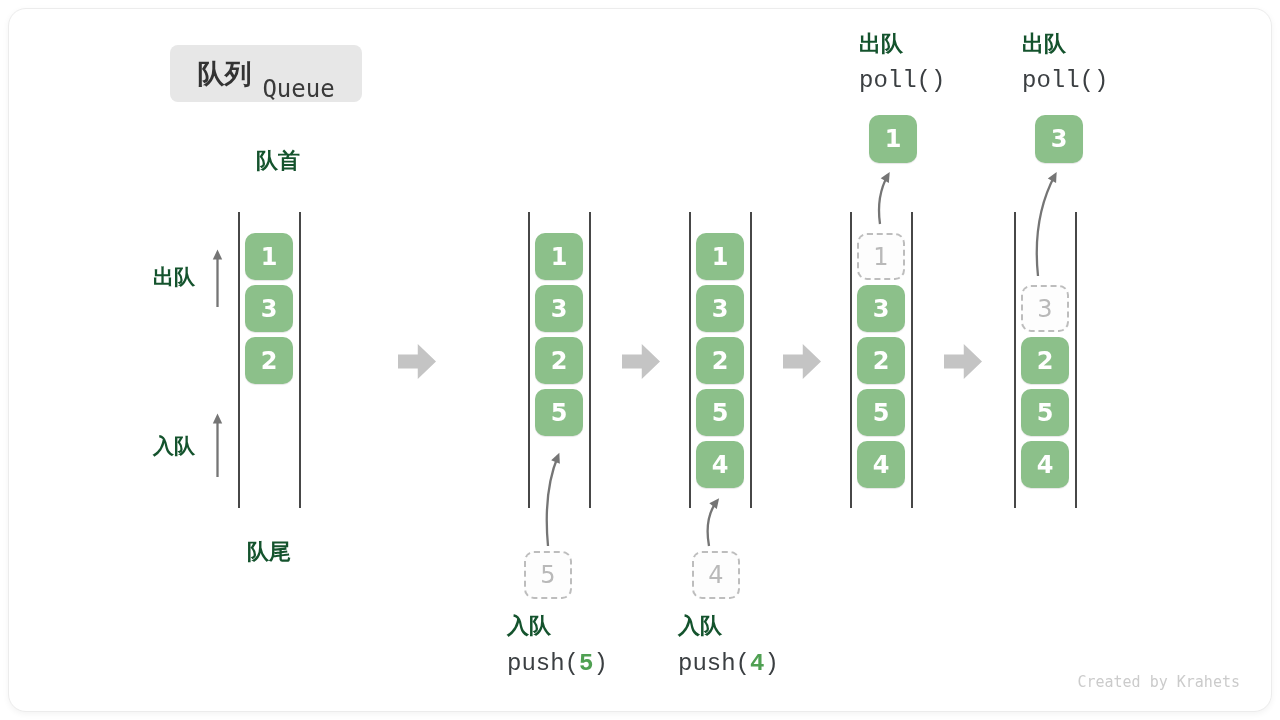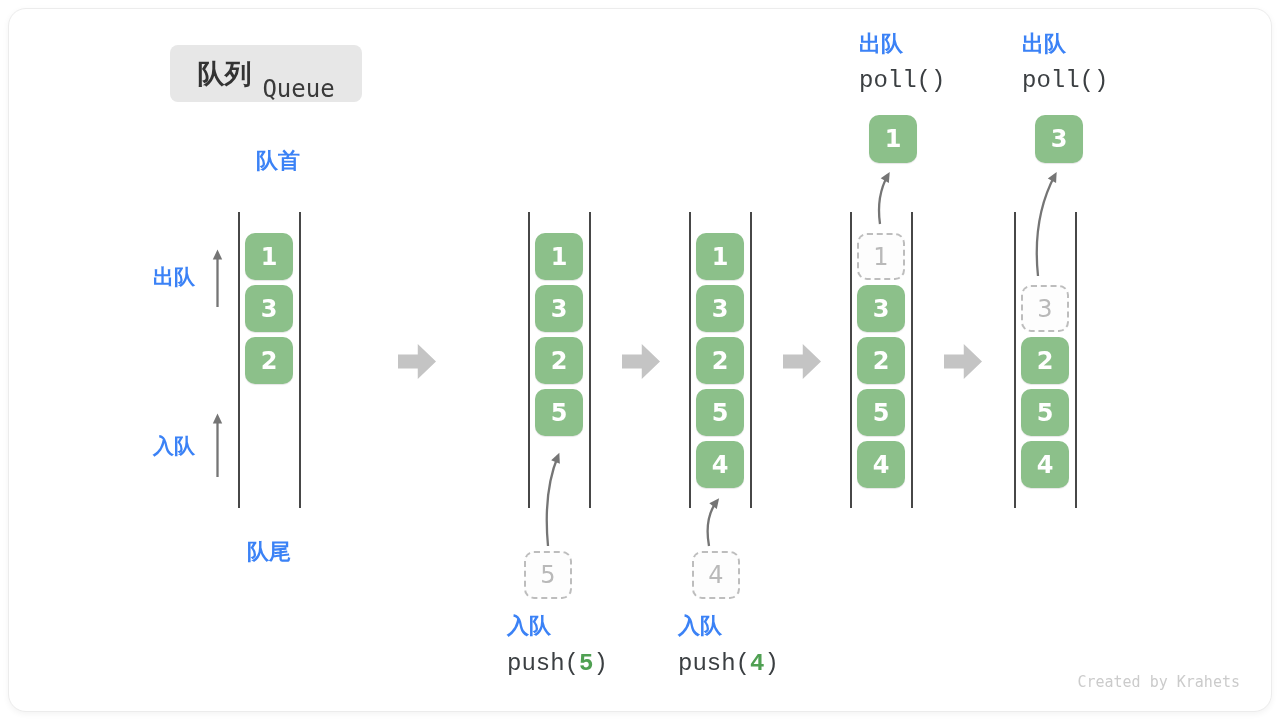--- a/index.html
+++ b/index.html
@@ -12,21 +12,21 @@
     background:#ffffff; border:1px solid #ececec; border-radius:18px;
     box-shadow:0 2px 6px rgba(0,0,0,0.05);
   }
   .badge {
     position:absolute; left:170px; top:45px; width:192px; height:57px;
     background:#e7e7e7; border-radius:8px;
     display:flex; align-items:center; justify-content:center; gap:11px;
   }
   .badge .zh { font-size:27px; font-weight:700; color:#333; }
   .badge .en { font-family:"DejaVu Sans Mono", monospace; font-size:24px; color:#3a3a3a;margin-top:31px; }
-  .cjk-label { font-size:22px; font-weight:700; color:#3b82f6; line-height:1; }
+  .cjk-label { font-size:22px; font-weight:700; color:#14532d; line-height:1; }
   .pos { position:absolute; }
   .code-label {
     font-family:Liberation Mono, monospace; font-size:24px; color:#3b3f42;
     line-height:1; font-weight:500;
   }
   .poll-group .cjk-label { margin-bottom:14px; }
   .push-group .cjk-label { margin-bottom:15px; }
   .code-label .arg { color:#4fa052; font-weight:700; }
   .col-line { position:absolute; width:1.5px; height:296px; top:212px; background:#474747; }
   .qbox {

